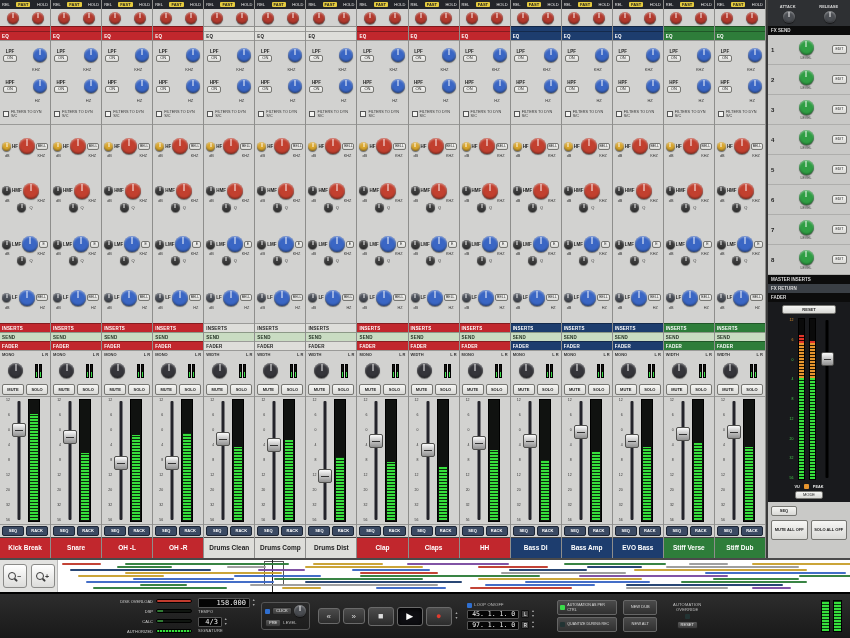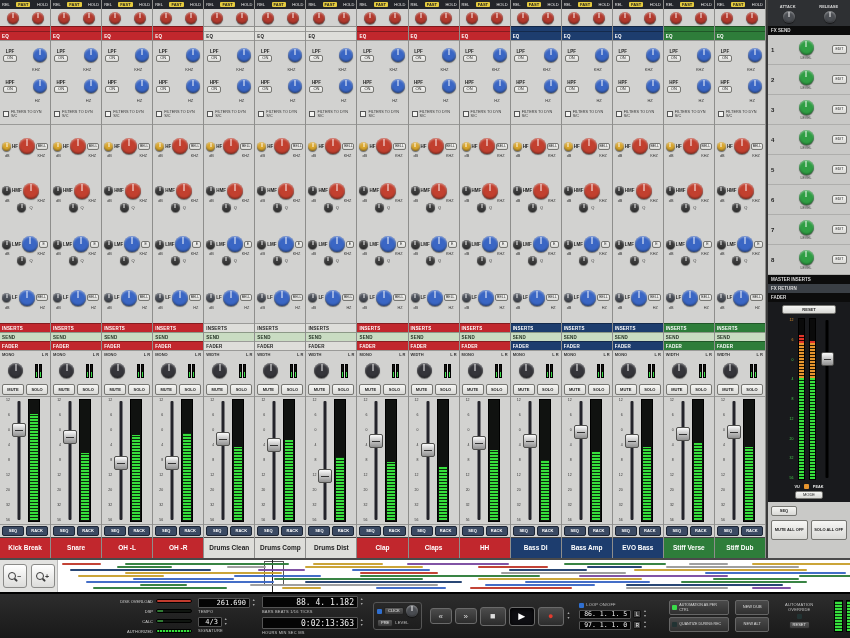--- a/index.html
+++ b/index.html
@@ -2432,55 +2432,37 @@
           <span class="t-ind-bar meter"></span>
         </div>
         <div class="t-ind-row">
           <span class="t-ind-label">AUTHORIZED</span>
           <span class="t-ind-bar green"></span>
         </div>
       </div>
 
     <div class="tb" style="width:64px">
       <div class="lcdrow">
-        <div class="lcd w54">261.690</div>
+        <div class="lcd w54">158.000</div>
         <span class="spin">
             <i>▲</i>
             <i>▼</i>
           </span>
       </div>
       <span class="t-label">TEMPO</span>
       <div class="lcdrow">
         <div class="lcd w24">4/3</div>
         <span class="spin">
             <i>▲</i>
             <i>▼</i>
           </span>
       </div>
       <span class="t-label">SIGNATURE</span>
     </div>
 
-    <div class="tb" style="width:112px">
-      <div class="lcdrow">
-        <div class="lcd w96">88. 4. 1.182</div>
-        <span class="spin">
-            <i>▲</i>
-            <i>▼</i>
-          </span>
-      </div>
-      <span class="t-label">BARS BEATS 1/16 TICKS</span>
-      <div class="lcdrow">
-        <div class="lcd w96">0:02:13:363</div>
-        <span class="spin">
-            <i>▲</i>
-            <i>▼</i>
-          </span>
-      </div>
-      <span class="t-label">HOURS MIN SEC MS</span>
-    </div>
 
     <div class="t-click">
       <div class="trow">
         <i class="led blue"></i>
         <span class="btn tsmall">CLICK</span>
         <span class="knob k12" style="background:#4a4d52"></span>
       </div>
       <div class="trow">
         <span class="btn tsmall">PRE</span>
         <span class="t-label">LEVEL</span>
@@ -2498,21 +2480,21 @@
           <i>▼</i>
         </span>
     </div>
 
     <div class="tb" style="width:90px">
       <div class="trow">
         <i class="led blue"></i>
         <span class="t-label">LOOP ON/OFF</span>
       </div>
       <div class="trow">
-        <div class="lcd w52">86. 1. 1. 5</div>
+        <div class="lcd w52">45. 1. 1. 0</div>
         <span class="lrbadge">L</span>
         <span class="spin">
             <i>▲</i>
             <i>▼</i>
           </span>
       </div>
       <div class="trow">
         <div class="lcd w52">97. 1. 1. 0</div>
         <span class="lrbadge">R</span>
         <span class="spin">

